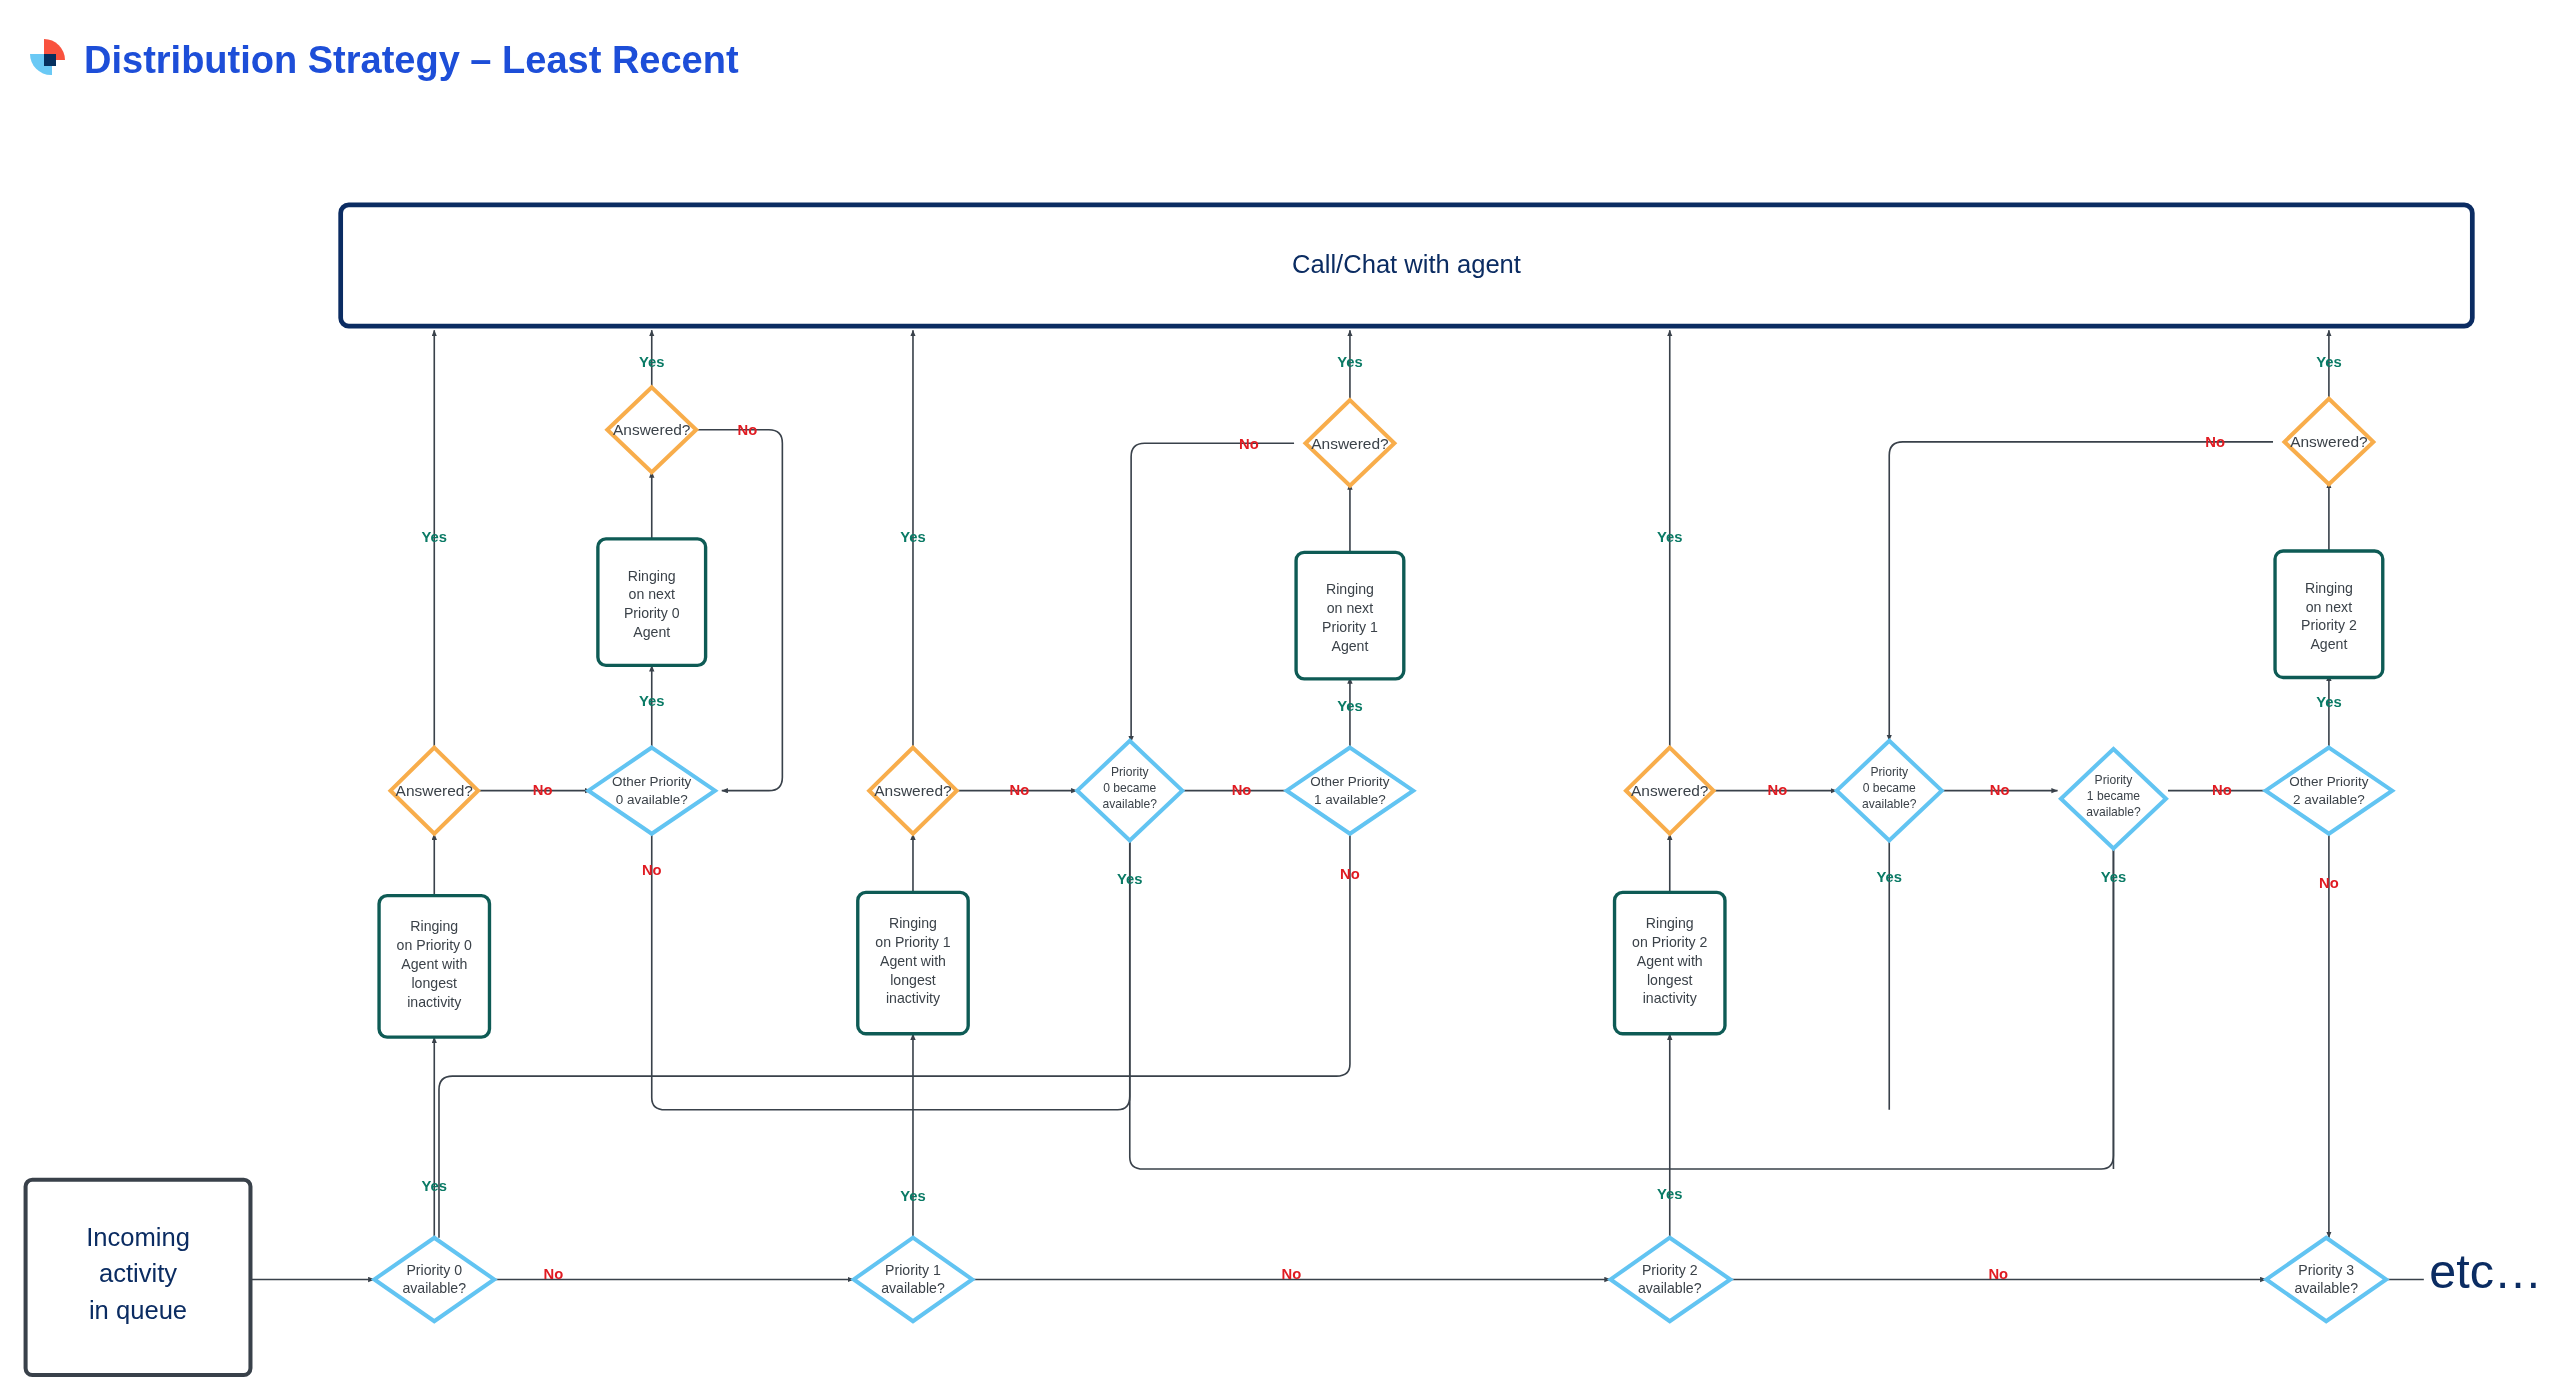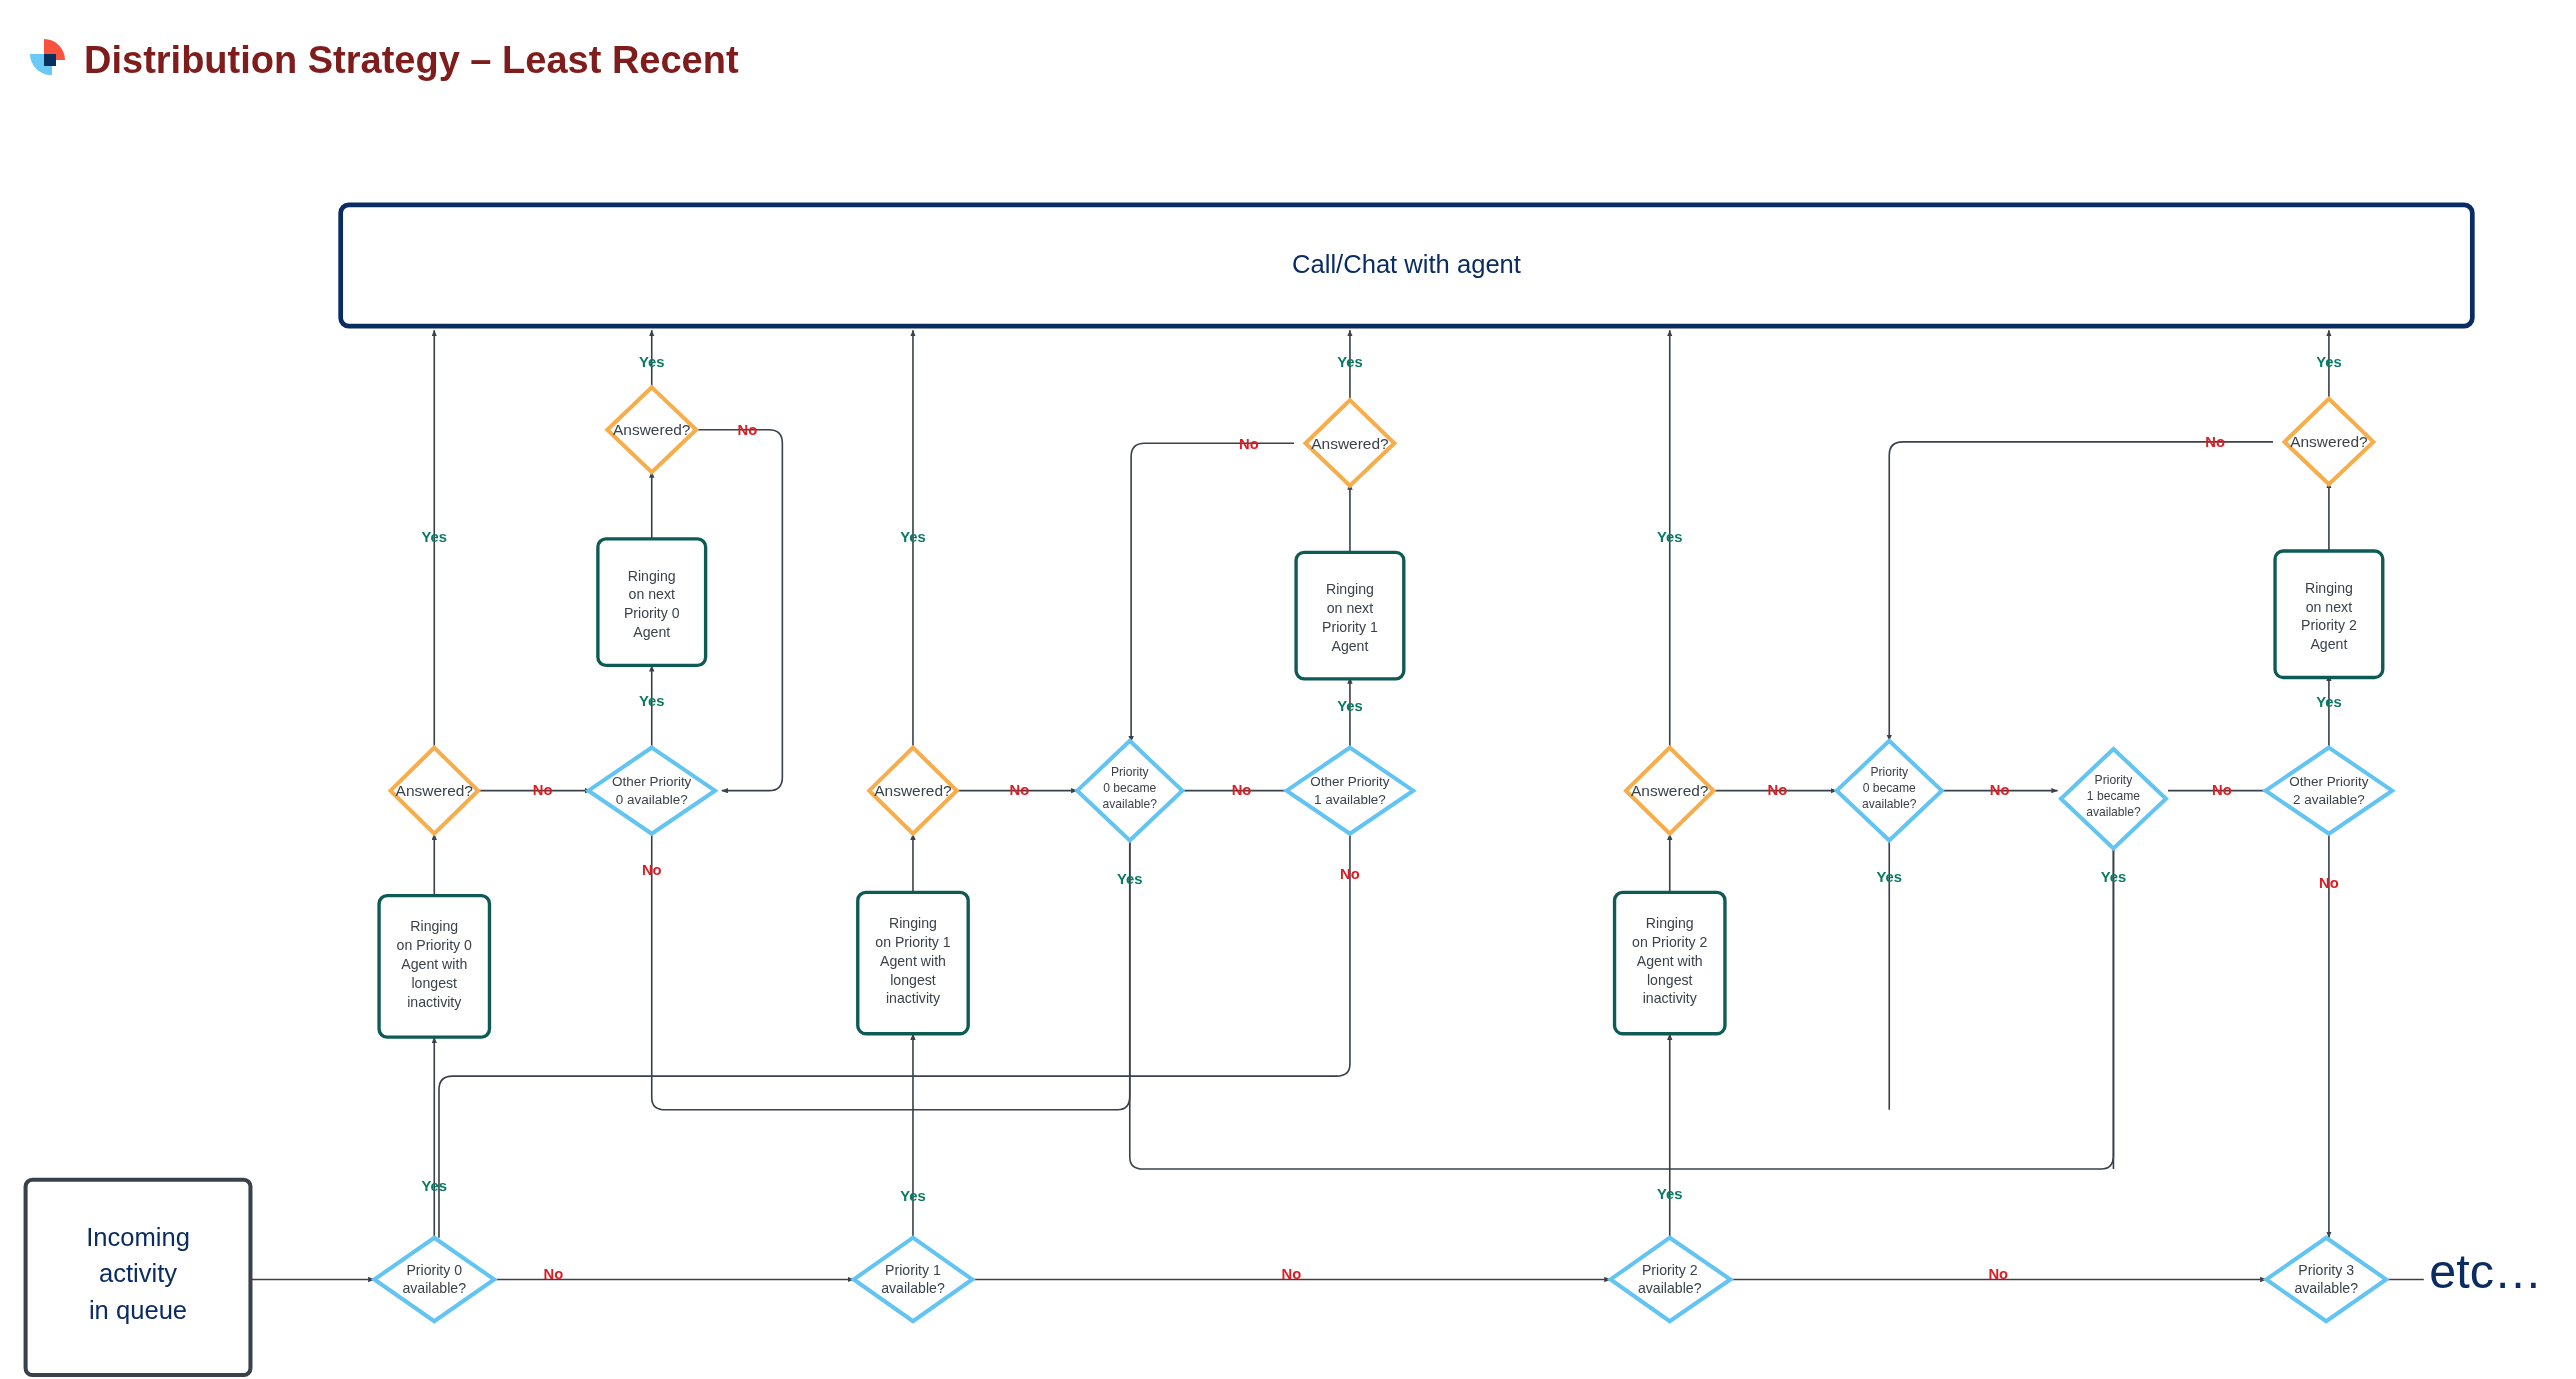--- a/index.html
+++ b/index.html
@@ -47,21 +47,21 @@
   }
   #logo .sq-navy {
     position: absolute;
     left: 13.5px; top: 15px;
     width: 12.8px; height: 12px;
     background: #06305e;
   }
   #title {
     font-size: 38px;
     font-weight: bold;
-    color: #7f1d1d;
+    color: #1d4ed8;
     letter-spacing: 0px;
     white-space: nowrap;
   }
   #canvas {
     position: absolute;
     left: 0; top: 0;
     width: 2576px;
     height: 1380px;
   }
   .node-text {

